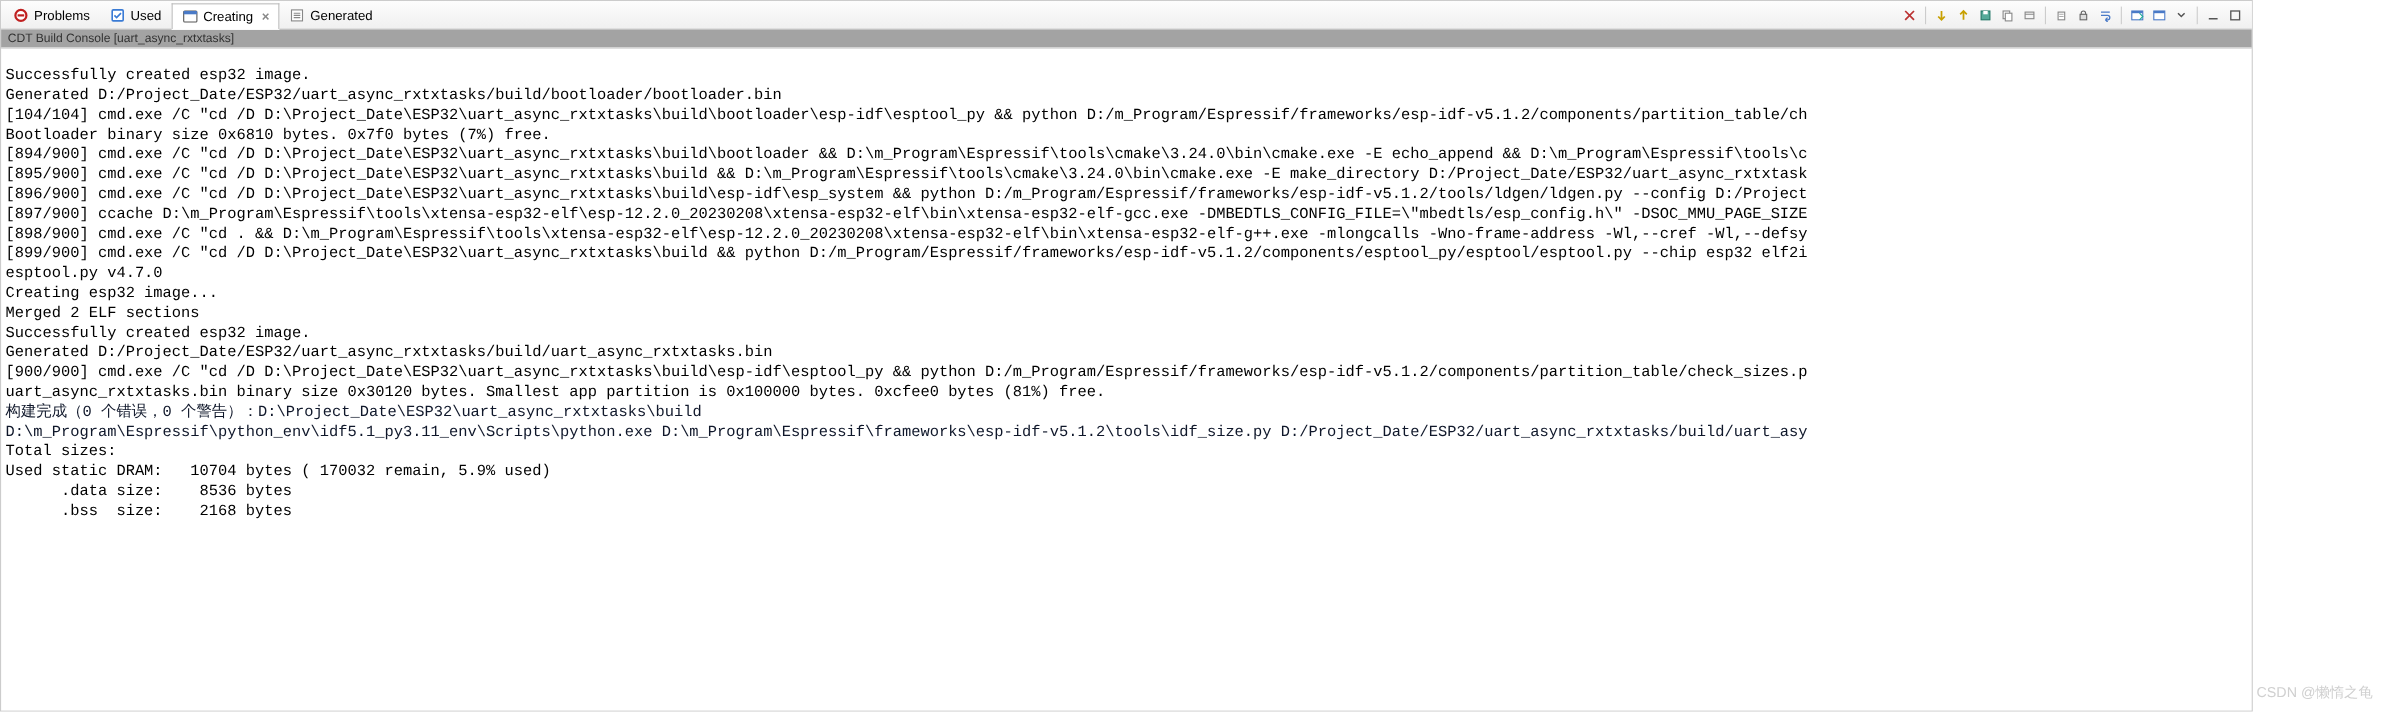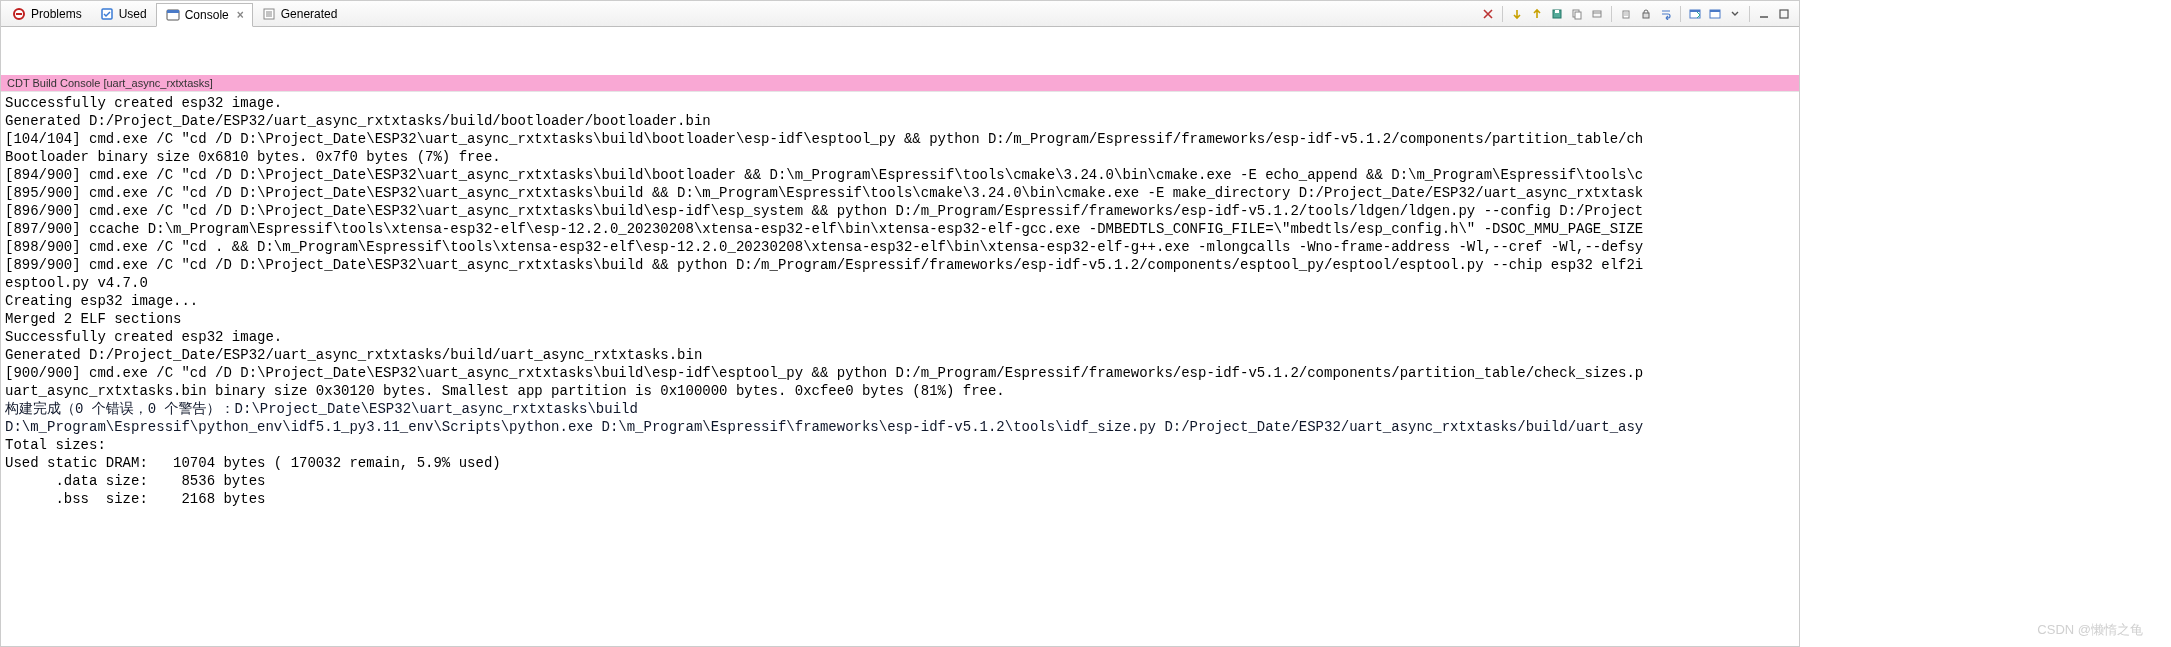--- a/index.html
+++ b/index.html
@@ -1,30 +1,30 @@
 <!DOCTYPE html>
 <html><head>
 <meta charset="utf-8">
 <style>
 * { box-sizing: border-box; margin: 0; padding: 0; }
 body { font-family: "Microsoft YaHei", Tahoma, sans-serif; font-size: 12px; background: #fff; color: #000; overflow: hidden; }
-.container { width: 1800px; height: 647px; display: flex; flex-direction: column; border: 1px solid #ccc; }
+.container { width: 2048px; height: 647px; display: flex; flex-direction: column; border: 1px solid #ccc; }
 .tab-bar { display: flex; align-items: center; height: 26px; background: linear-gradient(#fdfdfd,#f0f0f0); border-bottom: 1px solid #bdbdbd; padding-left: 2px; }
 .tab { display: flex; align-items: center; gap: 4px; padding: 3px 8px; height: 24px; cursor: pointer; border-right: 1px solid transparent; }
 .tab.active { background: #fff; border: 1px solid #bdbdbd; border-bottom: 1px solid #fff; position: relative; top: 1px; }
 .tab-icon { width: 16px; height: 16px; display: inline-flex; align-items: center; justify-content: center; }
 .tab-close { margin-left: 4px; color: #888; font-weight: bold; cursor: pointer; }
 .toolbar-right { margin-left: auto; display: flex; align-items: center; gap: 2px; padding-right: 6px; }
 .tb-btn { width: 18px; height: 18px; display: inline-flex; align-items: center; justify-content: center; cursor: pointer; border: 1px solid transparent; border-radius: 2px; }
 .tb-sep { width: 1px; height: 16px; background: #ccc; margin: 0 3px; }
-.subtitle { padding: 2px 6px; font-size: 11px; color: #333; background: #f9a8d4; border-bottom: 1px solid #e5e5e5; margin-top: 48px; }
-.console { flex: 1; font-family: Consolas, "Courier New", monospace; font-size: 14px; line-height: 18px; padding: 2px 4px; white-space: pre; overflow: hidden; }
+.subtitle { padding: 2px 6px; font-size: 11px; color: #333; background: #a3a3a3; border-bottom: 1px solid #e5e5e5; }
+.console { flex: 1; font-family: Consolas, "Courier New", monospace; font-size: 14px; line-height: 18px; padding: 2px 4px; white-space: pre; overflow: hidden; margin-top: 14px; }
 .line { white-space: pre; }
 .blue { color: #0f172a; }
-.watermark { position: absolute; right: 28px; bottom: 8px; color: #d0d0d0; font-size: 13px; font-family: "Microsoft YaHei", sans-serif; }
+.watermark { position: absolute; right: 14px; bottom: 8px; color: #d0d0d0; font-size: 13px; font-family: "Microsoft YaHei", sans-serif; }
 svg { display: block; }
 </style>
 </head>
 <body>
 
 <div class="container">
 
   <div class="tab-bar">
     <div class="tab">
       <span class="tab-icon">
@@ -44,21 +44,21 @@
       </span>
       <span>Used</span>
     </div>
     <div class="tab active">
       <span class="tab-icon">
         <svg width="14" height="14" viewBox="0 0 14 14">
             <rect x="1" y="2" width="12" height="10" rx="1" fill="#fff" stroke="#555" stroke-width="1"></rect>
             <rect x="1" y="2" width="12" height="3" fill="#4a7ac7"></rect>
           </svg>
       </span>
-      <span>Console</span>
+      <span>Creating</span>
       <span class="tab-close">×</span>
     </div>
     <div class="tab">
       <span class="tab-icon">
         <svg width="14" height="14" viewBox="0 0 14 14">
             <rect x="2" y="2" width="10" height="10" fill="#fff" stroke="#888"></rect>
             <line x1="4" y1="5" x2="10" y2="5" stroke="#888"></line>
             <line x1="4" y1="7" x2="10" y2="7" stroke="#888"></line>
             <line x1="4" y1="9" x2="10" y2="9" stroke="#888"></line>
           </svg>

